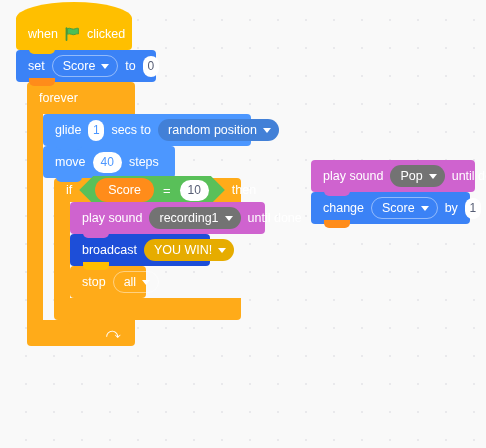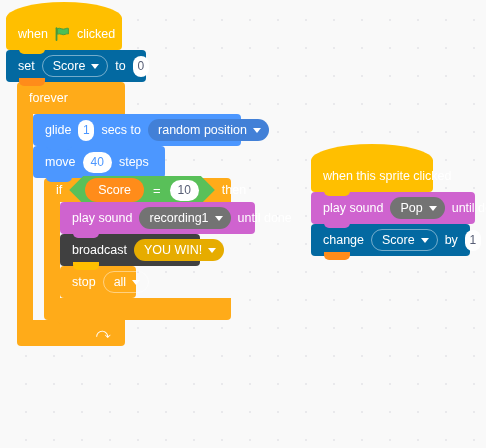--- a/index.html
+++ b/index.html
@@ -81,23 +81,23 @@
   .notch {
     position: absolute;
     left: 13px;
     bottom: -4px;
     width: 26px;
     height: 8px;
     border-radius: 0 0 5px 5px;
     z-index: 1;
   }
 
-  .c-events   { background: #404040; }
+  .c-events   { background: #1d4ed8; }
   .c-looks    { background: #9966ff; }
-  .c-data     { background: #0369a1; }
+  .c-data     { background: #3b82f6; }
   .c-control  { background: #ffab19; }
   .c-motion   { background: #4c97ff; }
   .c-sound    { background: #cf63cf; }
 
   .n-events   { background: #ffbf00; }
   .n-looks    { background: #9966ff; }
   .n-data     { background: #ff8c1a; }
   .n-control  { background: #ffab19; }
   .n-motion   { background: #4c97ff; }
   .n-sound    { background: #cf63cf; }
@@ -236,21 +236,21 @@
     width: 15px;
     height: 14px;
     position: relative;
   }
 </style>
 </head>
 <body>
 
 <div class="canvas">
 
-  <div class="script" style="left:6px; top:18px;">
+  <div class="script" style="left:16px; top:18px;">
 
     <div class="hat" style="width:116px;">
       <div class="hat-inner">
         <span class="blk-label">when</span>
         <span class="flag-icon">
           <svg width="15" height="14" viewBox="0 0 15 14">
             <path d="M1.5 1.2 L1.5 13" stroke="#45993d" stroke-width="1.8" stroke-linecap="round" fill="none"></path>
             <path d="M2.4 1.6 C5 0.2 7.6 3.2 10.2 1.8 C12 0.9 13.4 1.4 13.4 1.4 L13.4 7.0 C13.4 7.0 12 6.5 10.2 7.4 C7.6 8.8 5 5.8 2.4 7.2 Z" fill="#4cbf56" stroke="#45993d" stroke-width="0.9" stroke-linejoin="round"></path>
           </svg>
         </span>
@@ -357,26 +357,20 @@
 
       <div class="cblock-bottom c-control" style="width:108px; height:26px;">
         <span class="loop-arrow">⤺</span>
       </div>
     </div>
 
   </div>
 
   <div class="script" style="left:311px; top:160px;">
 
-    <div class="hat" style="width:122px;">
-      <div class="hat-inner">
-        <span class="blk-label">when this sprite clicked</span>
-      </div>
-      <div class="notch n-events"></div>
-    </div>
 
     <div class="stack c-sound" style="width:164px;">
       <span class="blk-label">play sound</span>
       <span class="dropdown dd-sound">
         <span>Pop</span>
         <span class="caret"></span>
       </span>
       <span class="blk-label">until done</span>
       <div class="notch n-sound"></div>
     </div>

